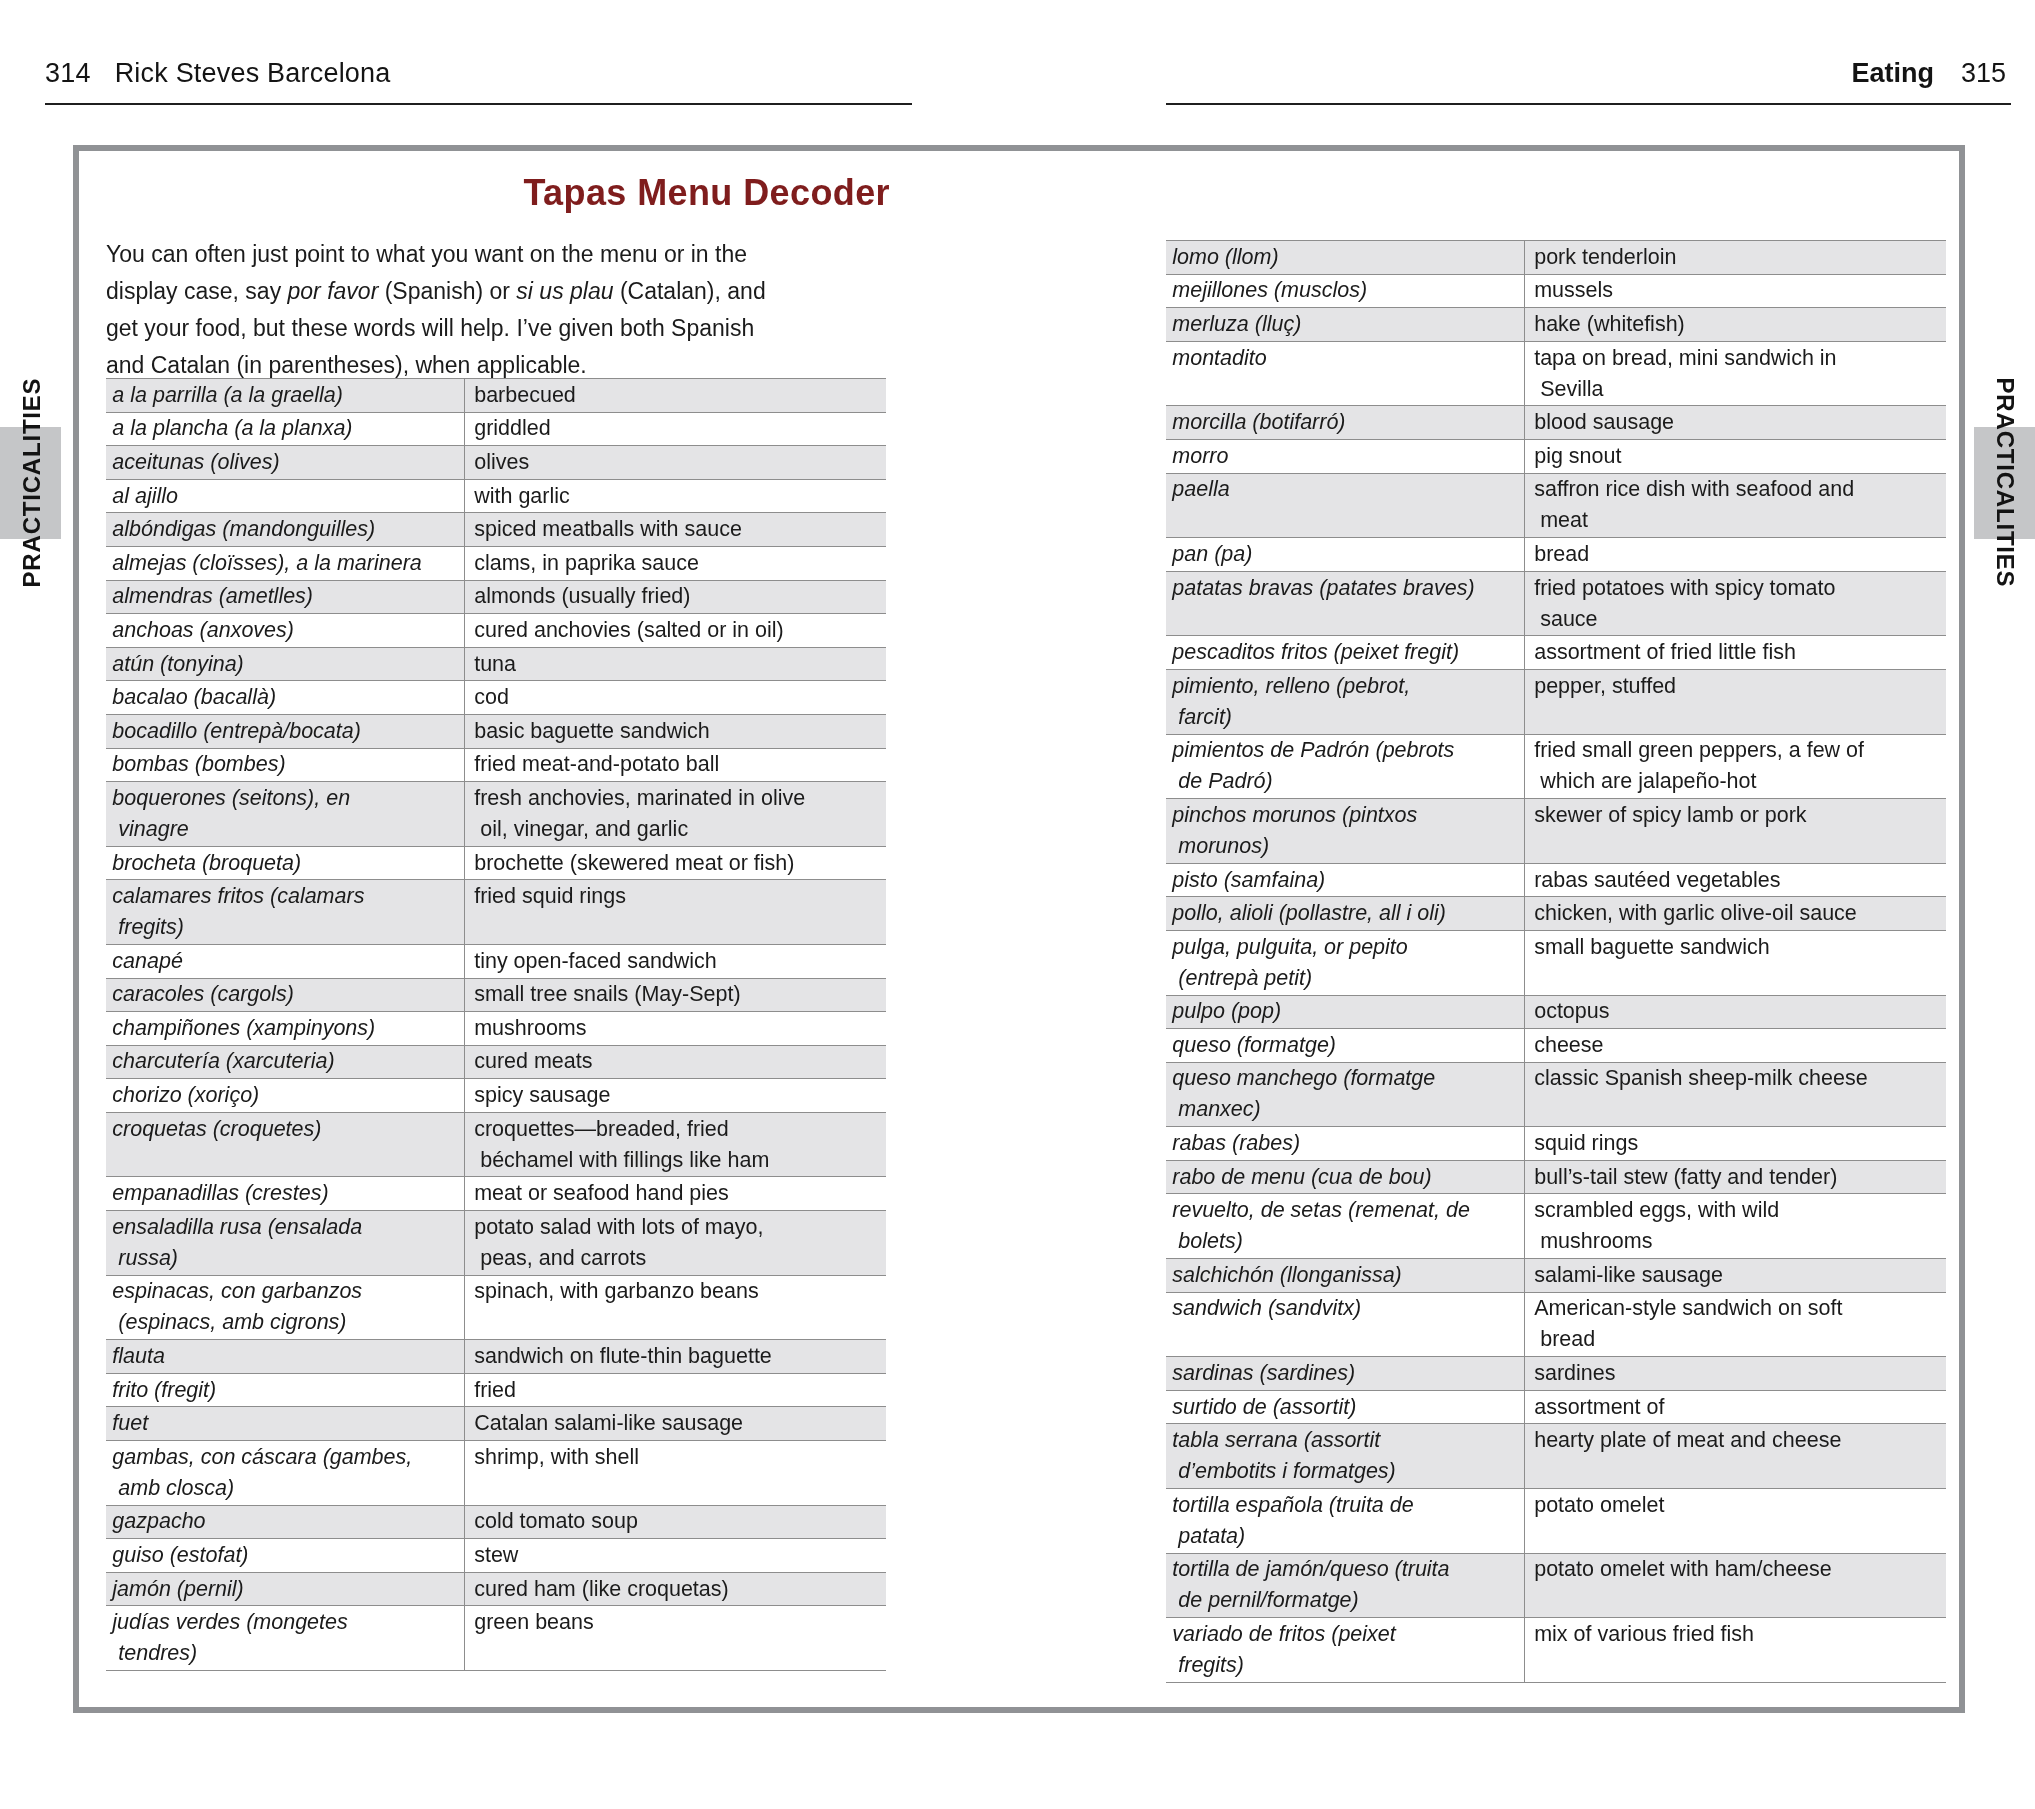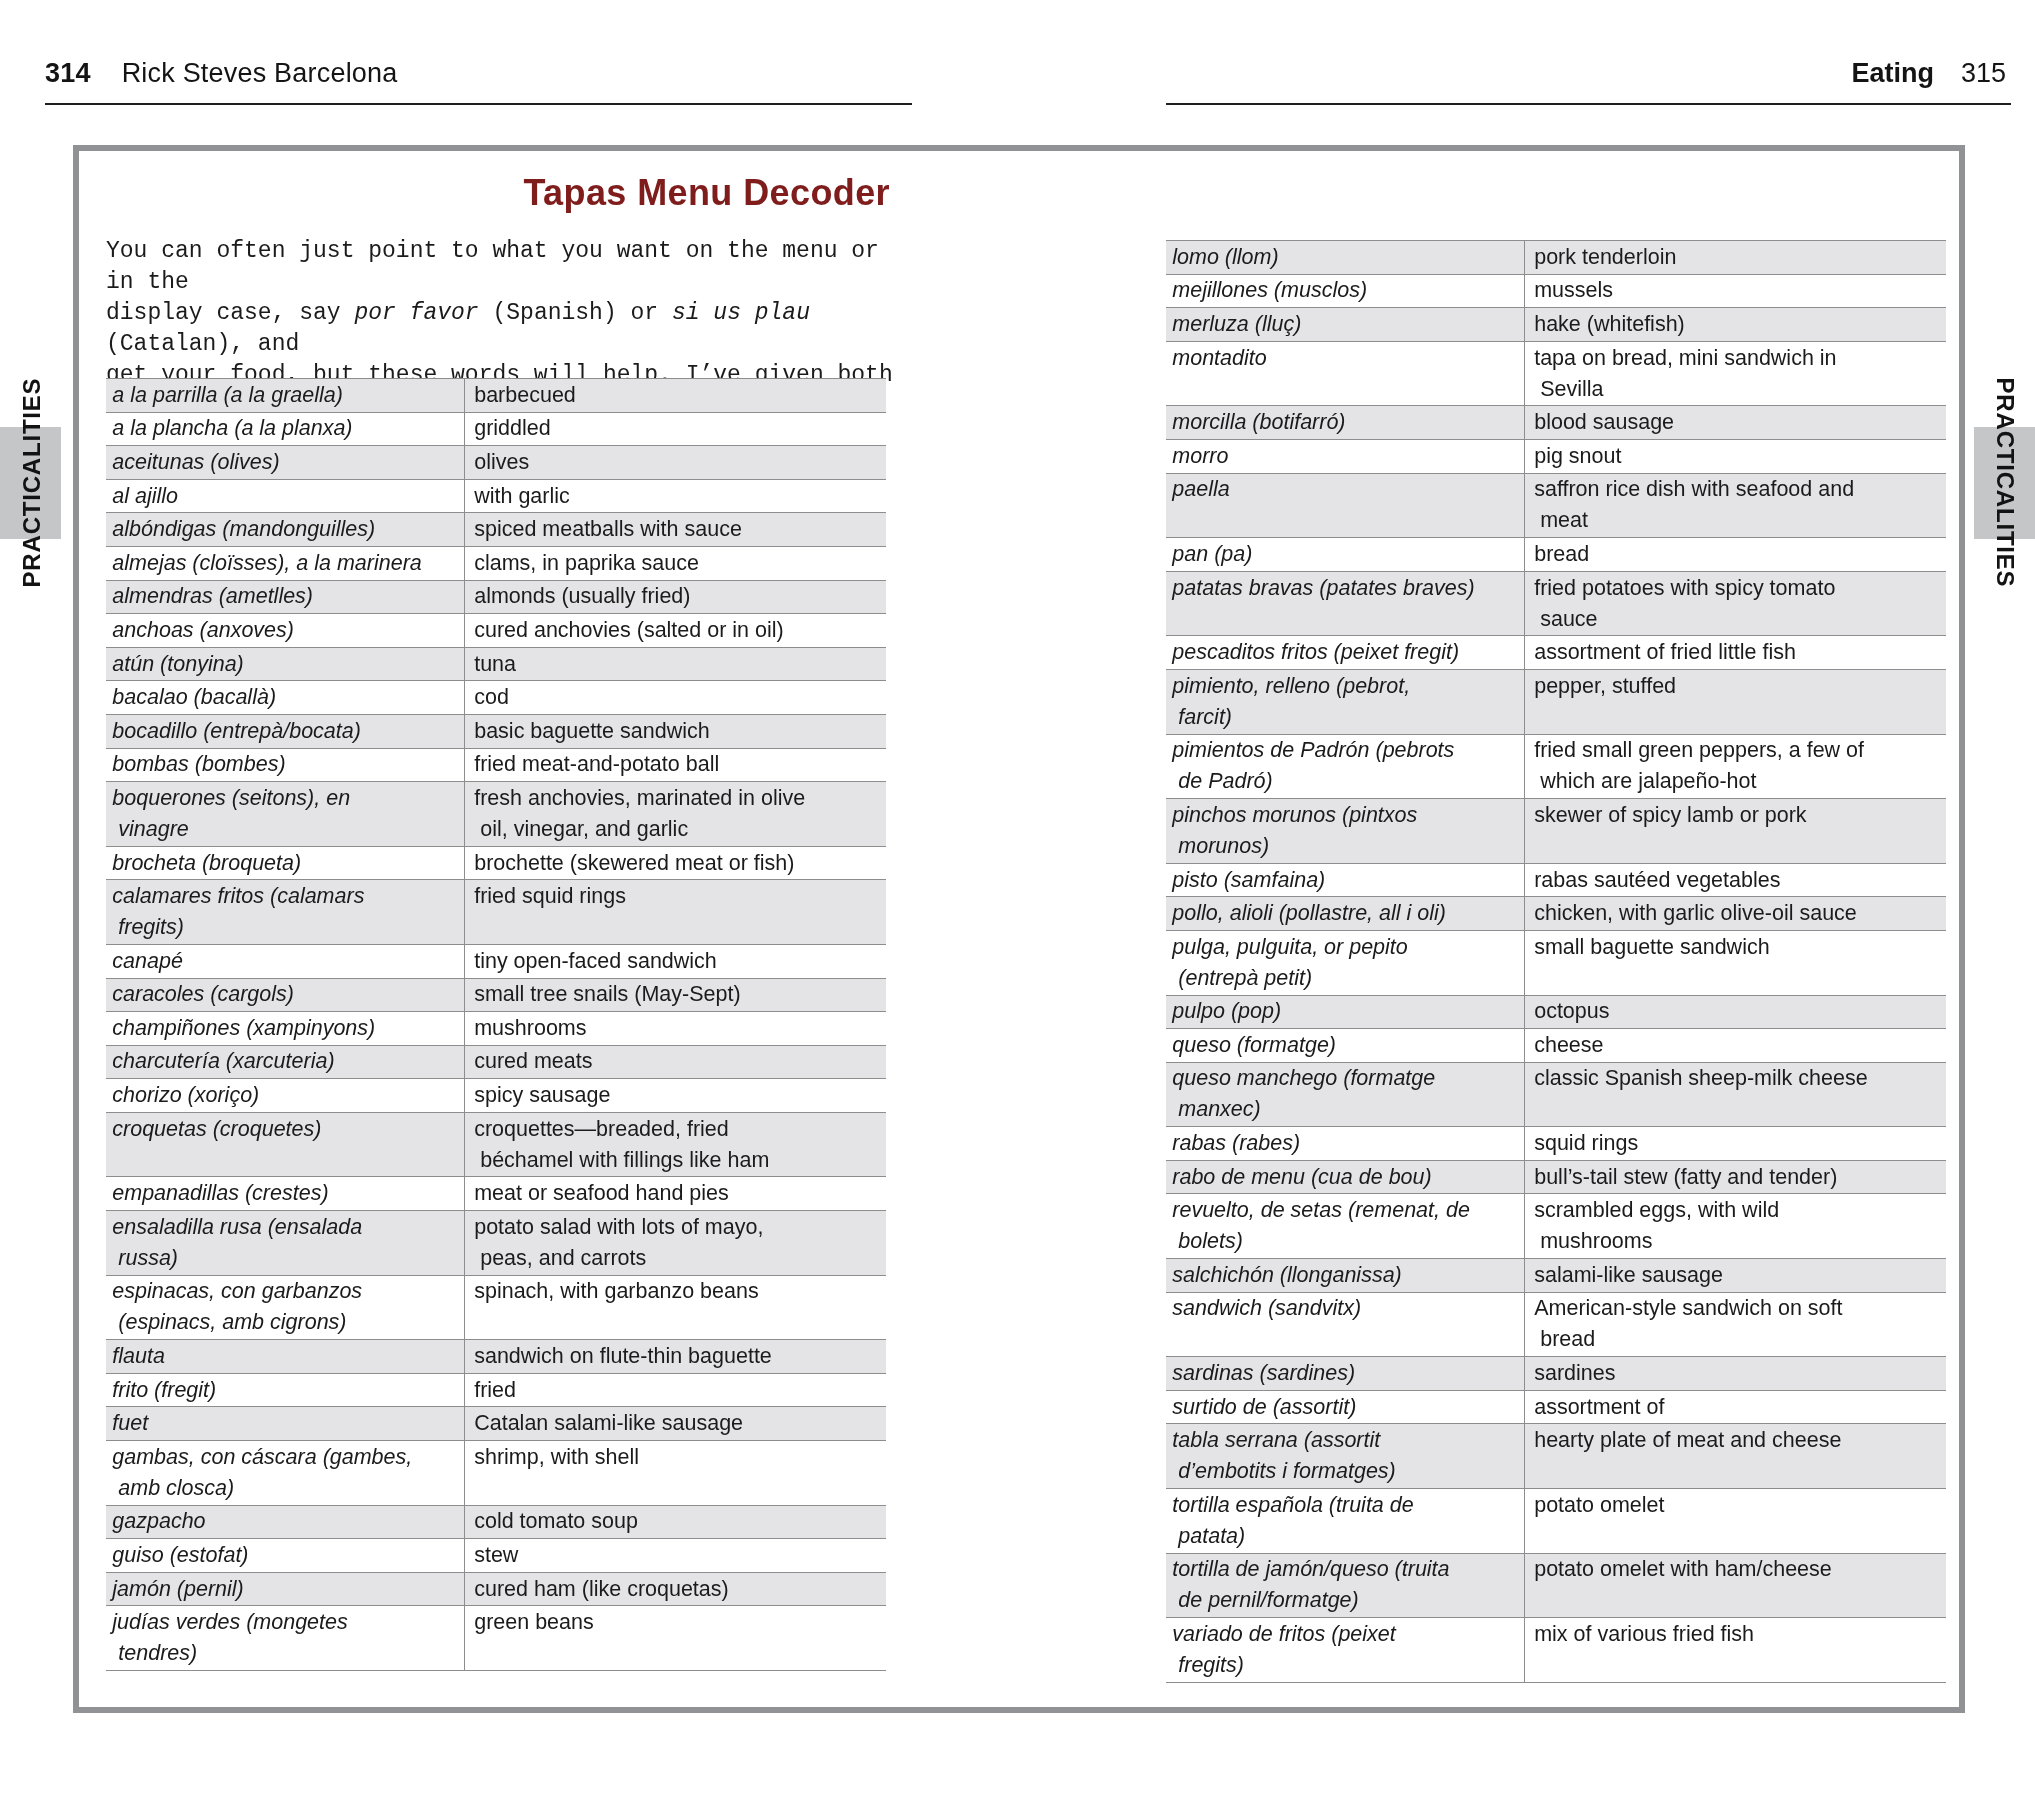--- a/index.html
+++ b/index.html
@@ -2,21 +2,21 @@
 <html style="font-size:12.5px"><head>
 <meta charset="utf-8">
 <style>
   * { margin:0; padding:0; box-sizing:border-box; }
   html,body { width:2035px; height:1809px; background:#ffffff; overflow:hidden;
               font-family:"Liberation Sans", sans-serif; color:#1b1b1b; }
   .abs { position:absolute; }
 
   
   .head-left { left:45px; top:58px; font-size:27px; letter-spacing:0.2px; color:#141414; }
-  .head-left .pnum { margin-right:31px;font-weight:bold; }
+  .head-left .pnum { margin-right:24px; }
   .head-right { left:1166px; top:58px; width:840px; text-align:right; font-size:27px; color:#141414; }
   .head-right .section { font-weight:700; margin-right:27px; }
   .head-rule { height:2.3px; background:#1f1f1f; }
   .rule-l { left:45px;  top:103px; width:867px; }
   .rule-r { left:1166px; top:103px; width:845px; }
 
   
   .content-box { left:73px; top:145px; width:1892px; height:1568px;
                  border:6.3px solid #909295; background:#ffffff; }
 
@@ -25,22 +25,22 @@
   .tab-rect.left  { left:0; }
   .tab-rect.right { left:1974px; }
   .tab-label { width:266px; height:33px; line-height:33px; text-align:center;
                font-size:24px; font-weight:700; letter-spacing:0.8px; color:#131313; }
   .tab-label.left  { left:-102px; top:466px; transform:rotate(-90deg); }
   .tab-label.right { left:1872px; top:466px; transform:rotate(90deg); }
 
   .box-title { left:106px; top:172px; width:784px; text-align:right;
                font-size:36px; font-weight:800; color:#7f1d1d; letter-spacing:0.4px; }
 
-  .intro { left:106px; top:236px; width:794px; font-size:23px; line-height:31px;
-           white-space:pre-wrap; color:#1b1b1b;font-family:Liberation Mono, monospace; }
+  .intro { left:106px; top:236px; width:794px; font-size:23px; line-height:37px;
+           white-space:pre-wrap; color:#1b1b1b; }
   .intro .it { font-style:italic; }
 
   
   .ttable { border-top:1.6px solid #8d8d8d; }
   .ttable.left  { left:106px;  top:378px; width:780px; }
   .ttable.right { left:1166px; top:240px; width:780px; }
   .ttable > div { display:flex; border-bottom:1.6px solid #8d8d8d; background:#ffffff; }
   .ttable > div:nth-of-type(odd) { background:#e4e4e6; }
   .cell { font-size:21.5px; line-height:31px; white-space:pre-wrap; }
   .term { width:46%; font-style:italic; padding:0.8px 4.7px 0.8px 6.3px;

